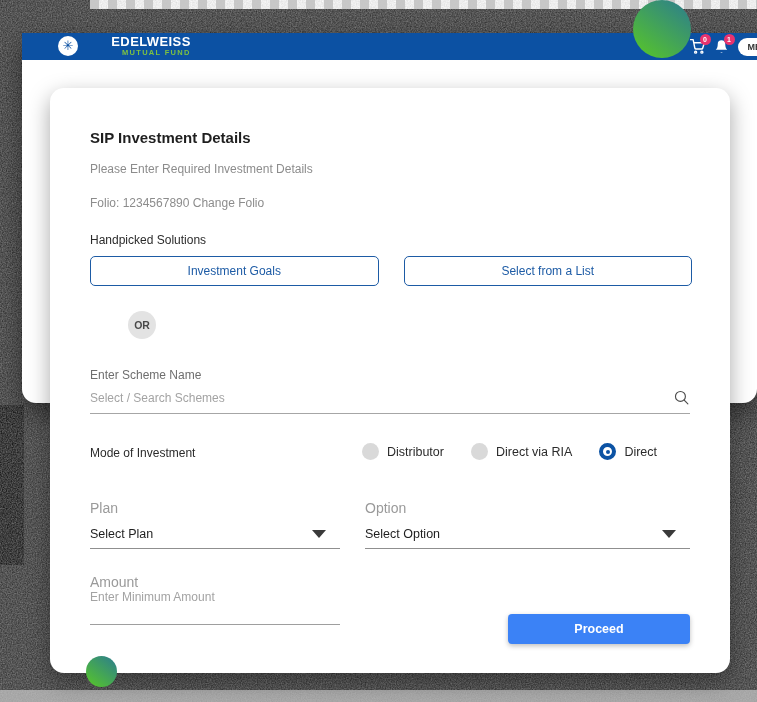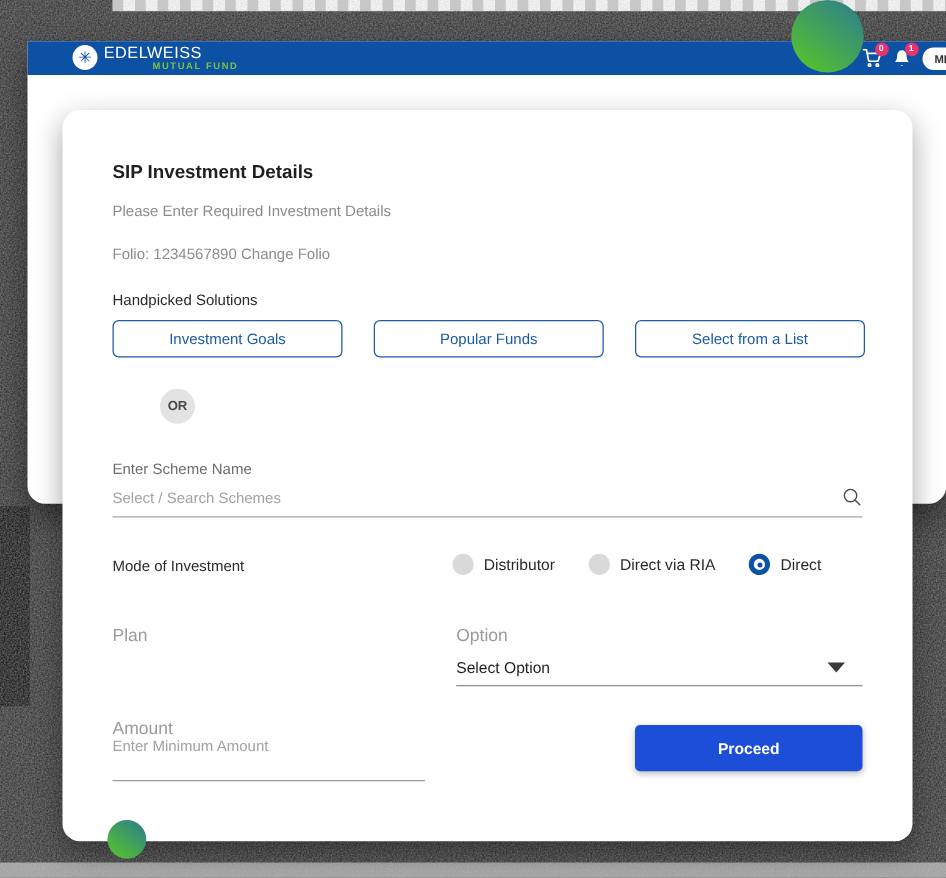--- a/index.html
+++ b/index.html
@@ -31,21 +31,21 @@
     position:absolute; left:0; top:0; width:735px; height:27px;
     background:#0c51a3; overflow:hidden;
   }
   .brand { position:absolute; left:36px; top:2px; display:flex; align-items:center; gap:5px; }
   .brand-circle {
     width:20px; height:20px; border-radius:50%; background:#ffffff;
     display:flex; align-items:center; justify-content:center;
     color:#0c51a3; font-size:13px; line-height:1;
   }
   .brand-text { display:flex; flex-direction:column; line-height:1; }
-  .brand-line1 { color:#ffffff; font-size:13px; font-weight:400; letter-spacing:.4px; }
+  .brand-line1 { color:#ffffff; font-size:13px; font-weight:700; letter-spacing:.4px;text-align:right; }
   .brand-line2 { color:#7dc242; font-size:7.5px; font-weight:700; letter-spacing:1.3px; margin-top:1px;padding-left:39px; }
 
   .appbar-right { position:absolute; right:-14px; top:0; height:27px; display:flex; align-items:center; gap:8px; }
   .icon-wrap { position:relative; width:16px; height:16px; }
   .badge {
     position:absolute; top:-5px; right:-5px; min-width:11px; height:11px; border-radius:6px;
     background:#e8336e; color:#fff; font-size:7px; font-weight:700;
     display:flex; align-items:center; justify-content:center; padding:0 2px;
   }
   .menu-pill {
@@ -124,22 +124,22 @@
 
   .amount-group { left:40px; top:486px; width:250px; }
   .amount-row { height:35px; border-bottom:1px solid #9e9e9e; display:flex; align-items:flex-start; }
   .amount-input {
     width:100%; border:none; outline:none; font-size:12px; color:#333;
     font-family:"Liberation Sans", sans-serif;
   }
   .amount-input::placeholder { color:#a3a3a3; }
 
   .proceed-btn {
-    left:458px; top:492px; width:182px; height:37px;
-    background:#1d4ed8; border:none; border-radius:4px; cursor:pointer;
+    left:458px; top:526px; width:182px; height:30px;
+    background:#3b82f6; border:none; border-radius:4px; cursor:pointer;
     color:#ffffff; font-size:12.5px; font-weight:600;
     display:flex; align-items:center; justify-content:center;
     font-family:"Liberation Sans", sans-serif;
     box-shadow:0 2px 5px rgba(0,0,0,.25);
   }
 
   
   .green-circle {
     position:absolute; border-radius:50%; z-index:6;
     background:linear-gradient(38deg, #55c22d 8%, #2d7f8c 96%);
@@ -195,21 +195,20 @@
   <div class="abs card-title">SIP Investment Details</div>
   <div class="abs card-sub">Please Enter Required Investment Details</div>
   <div class="abs folio-row">
     <span>Folio: 1234567890</span>
     <span>Change Folio</span>
   </div>
 
   <div class="abs section-label">Handpicked Solutions</div>
   <div class="abs btn-row">
     <button class="outline-btn">Investment Goals</button>
-    <button class="outline-btn">Popular Funds</button>
     <button class="outline-btn">Select from a List</button>
   </div>
 
   <div class="abs or-badge">OR</div>
 
   <div class="abs scheme-label">Enter Scheme Name</div>
   <div class="abs scheme-row">
     <input class="scheme-input" placeholder="Select / Search Schemes" style="">
     <svg class="search-ic" width="17" height="17" viewBox="0 0 24 24" fill="none" stroke="#4a4a4a" stroke-width="1.6" stroke-linecap="round">
       <circle cx="10.5" cy="10.5" r="7"></circle>
@@ -228,20 +227,24 @@
       <span class="radio-label">Direct via RIA</span>
     </div>
     <div class="radio-item sel">
       <span class="radio-dot"></span>
       <span class="radio-label">Direct</span>
     </div>
   </div>
 
   <div class="abs field-group plan-group">
     <div class="field-label">Plan</div>
+    <div class="select-row">
+      <span class="select-value">Select Plan</span>
+      <span class="caret"></span>
+    </div>
   </div>
 
   <div class="abs field-group option-group">
     <div class="field-label">Option</div>
     <div class="select-row">
       <span class="select-value">Select Option</span>
       <span class="caret"></span>
     </div>
   </div>
 

